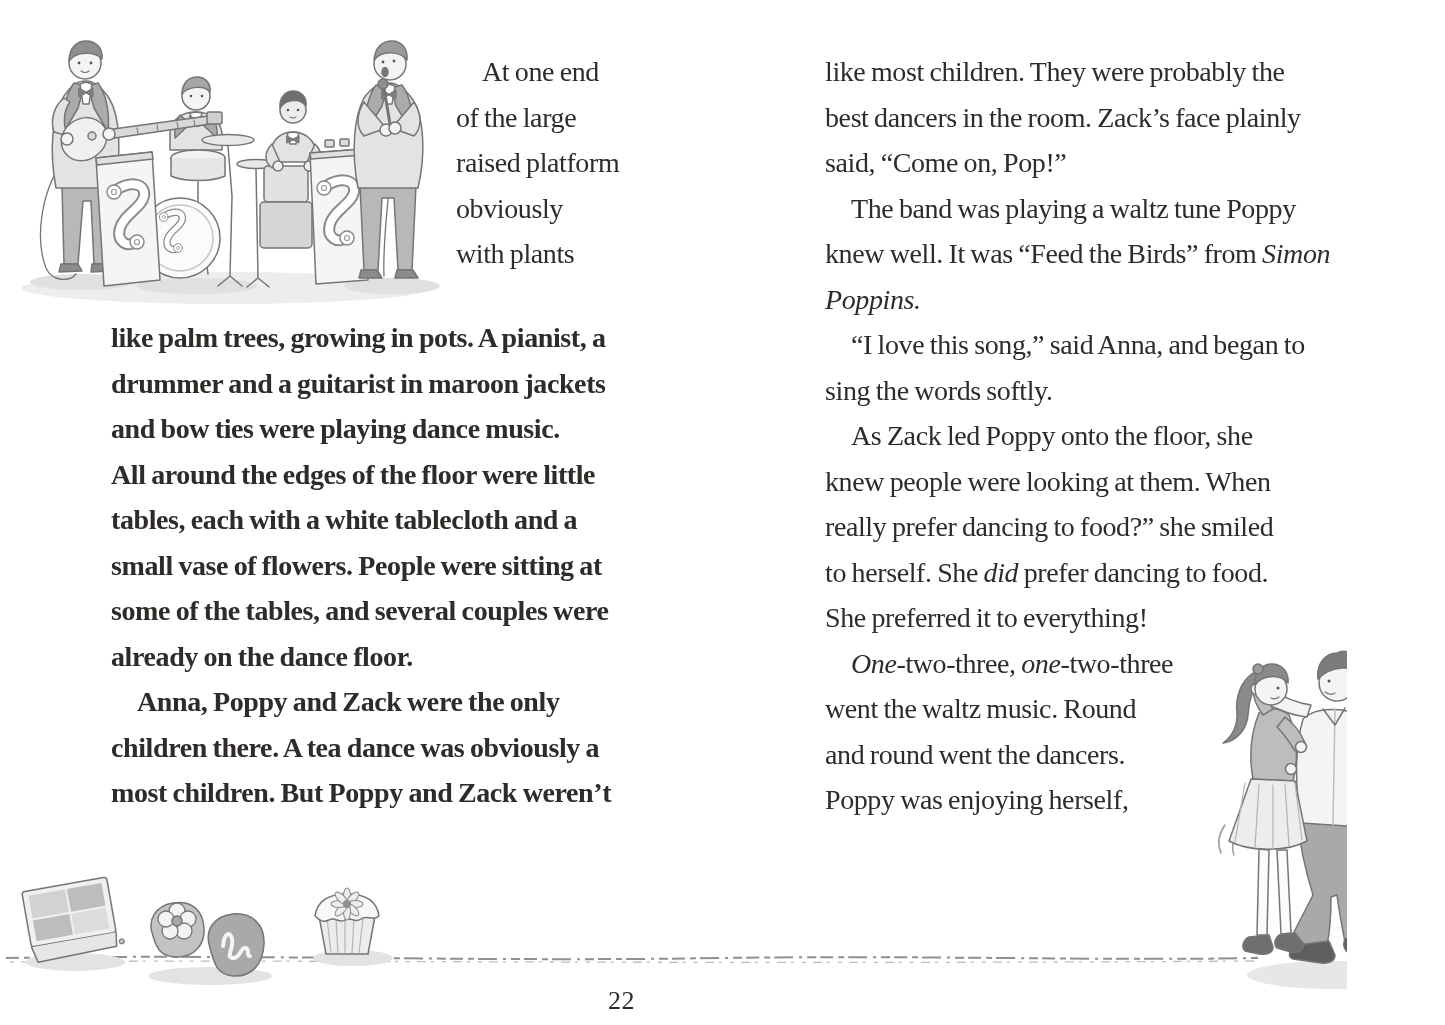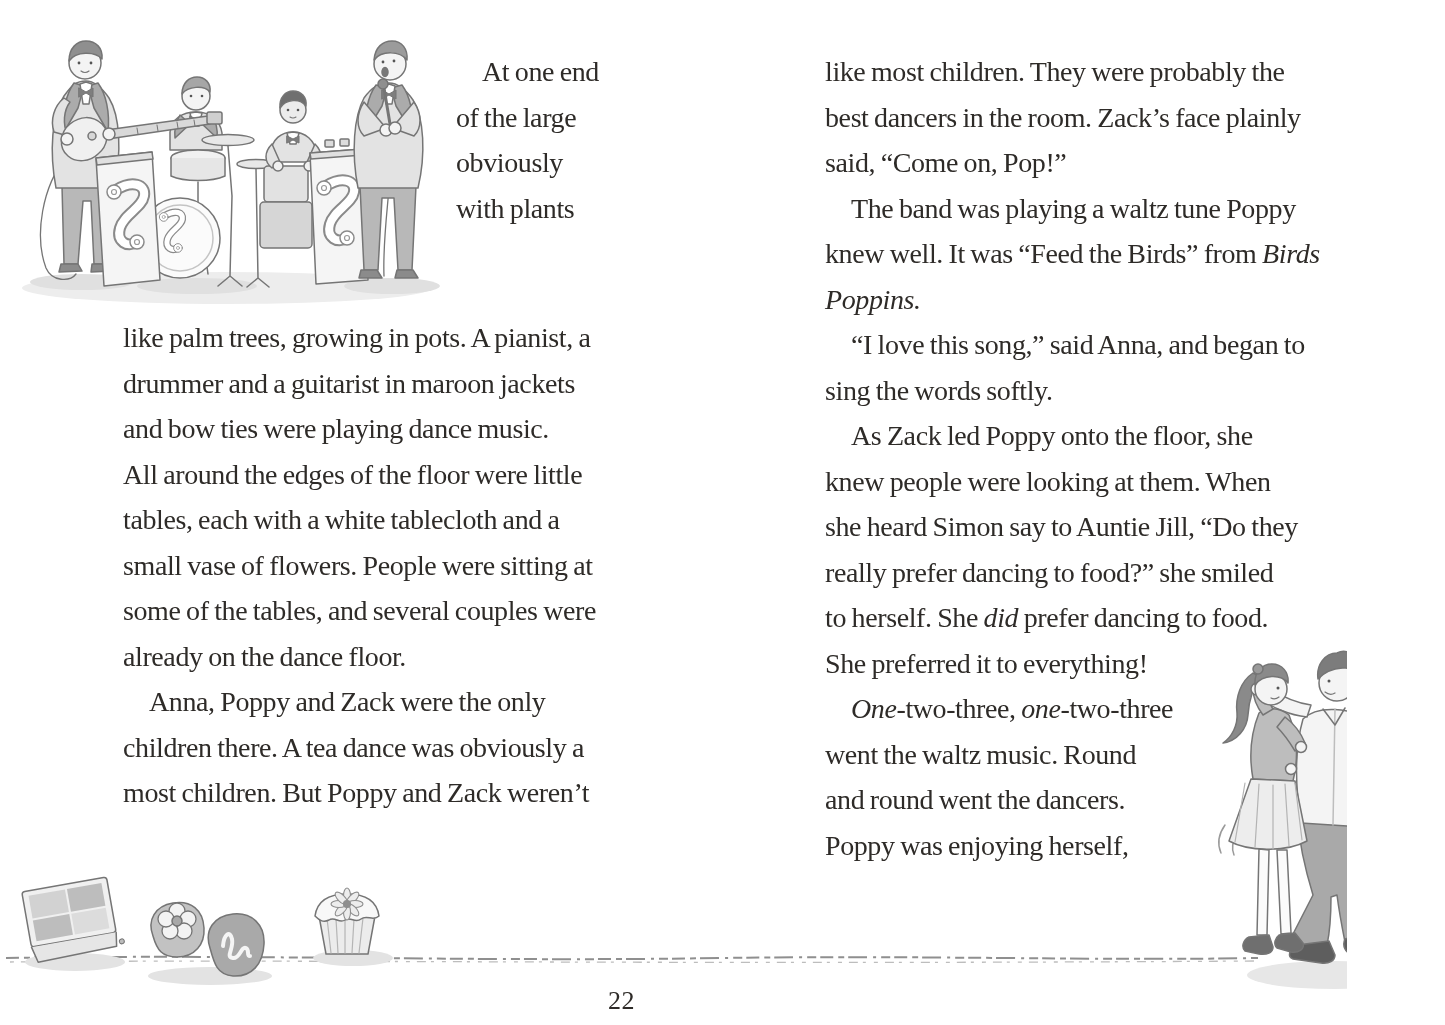--- a/index.html
+++ b/index.html
@@ -159,25 +159,26 @@
           <circle cx="371" cy="26" r="1.4" fill="#555555" stroke="none"></circle>
           <circle cx="382" cy="25" r="1.4" fill="#555555" stroke="none"></circle>
           <ellipse cx="373" cy="36" rx="3" ry="4.5" fill="#777777"></ellipse>
         </g>
       </g>
     </svg>
 
     <div class="abs textblock" style="left:456px; top:49px; width:210px;">
         <div class="tline indent"><span>At one end</span></div>
         <div class="tline"><span>of the large</span></div>
+        <div class="tline"><span>raised platform</span></div>
         <div class="tline"><span>obviously</span></div>
         <div class="tline"><span>with plants</span></div>
       </div>
 
-    <div class="abs textblock" style="left:123px; top:315px; width:560px;">
+    <div class="abs textblock" style="left:111px; top:315px; width:560px;font-weight:bold;">
         <div class="tline"><span>like palm trees, growing in pots. A pianist, a</span></div>
         <div class="tline"><span>drummer and a guitarist in maroon jackets</span></div>
         <div class="tline"><span>and bow ties were playing dance music.</span></div>
         <div class="tline"><span>All around the edges of the floor were little</span></div>
         <div class="tline"><span>tables, each with a white tablecloth and a</span></div>
         <div class="tline"><span>small vase of flowers. People were sitting at</span></div>
         <div class="tline"><span>some of the tables, and several couples were</span></div>
         <div class="tline"><span>already on the dance floor.</span></div>
         <div class="tline indent"><span>Anna, Poppy and Zack were the only</span></div>
         <div class="tline"><span>children there. A tea dance was obviously a</span></div>
@@ -235,27 +236,26 @@
     <div class="abs pagenum" style="left:123px; top:986px; width:512px;">22</div>
   </div>
 
   <div class="layer">
 
     <div class="abs textblock" style="left:825px; top:49px; width:560px;font-family:Liberation Serif, serif;">
         <div class="tline"><span>like most children. They were probably the</span></div>
         <div class="tline"><span>best dancers in the room. Zack’s face plainly</span></div>
         <div class="tline"><span>said, “Come on, Pop!”</span></div>
         <div class="tline indent"><span>The band was playing a waltz tune Poppy</span></div>
-        <div class="tline"><span>knew well. It was “Feed the Birds” from </span><span class="em">Birds</span></div>
+        <div class="tline"><span>knew well. It was “Feed the Birds” from </span><span class="em">Simon</span></div>
         <div class="tline"><span class="em">Poppins.</span></div>
         <div class="tline indent"><span>“I love this song,” said Anna, and began to</span></div>
         <div class="tline"><span>sing the words softly.</span></div>
         <div class="tline indent"><span>As Zack led Poppy onto the floor, she</span></div>
         <div class="tline"><span>knew people were looking at them. When</span></div>
-        <div class="tline"><span>she heard Simon say to Auntie Jill, “Do they</span></div>
         <div class="tline"><span>really prefer dancing to food?” she smiled</span></div>
         <div class="tline"><span>to herself. She </span><span class="em">did</span><span> prefer dancing to food.</span></div>
         <div class="tline"><span>She preferred it to everything!</span></div>
         <div class="tline indent"><span class="em">One</span><span>-two-three, </span><span class="em">one</span><span>-two-three</span></div>
         <div class="tline"><span>went the waltz music. Round</span></div>
         <div class="tline"><span>and round went the dancers.</span></div>
         <div class="tline"><span>Poppy was enjoying herself,</span></div>
       </div>
 
     <svg class="abs" style="left:1185px; top:645px;" width="245" height="378" viewBox="0 0 245 378">

